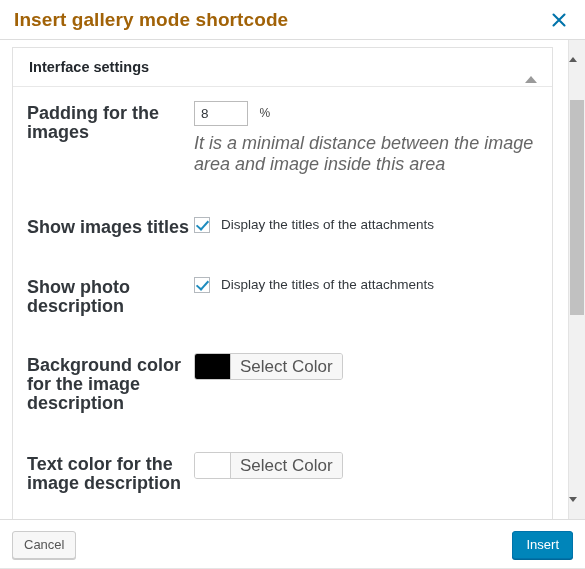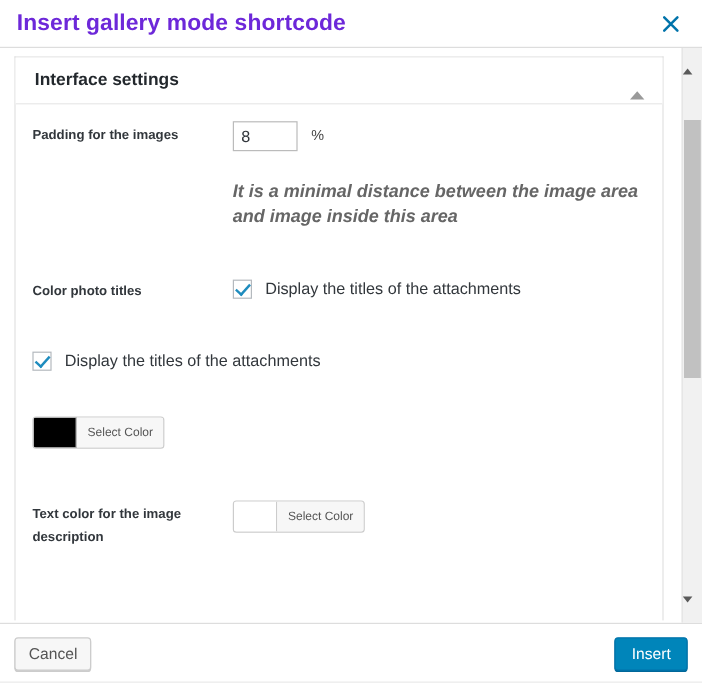--- a/index.html
+++ b/index.html
@@ -35,21 +35,21 @@
     border-bottom: 1px solid #ddd;
     box-sizing: border-box;
   }
   .modal-title {
     position: absolute;
     left: 14px;
     top: 9px;
     font-size: 19px;
     font-weight: 600;
     letter-spacing: 0.1px;
-    color: #6d28d9;
+    color: #a16207;
     line-height: 22px;
     white-space: nowrap;
   }
   .modal-close {
     position: absolute;
     right: 10px;
     top: 4px;
     width: 32px;
     height: 32px;
     border: 0;
@@ -131,21 +131,21 @@
   .field-row {
     position: relative;
     display: flex;
     align-items: flex-start;
     padding: 0 12px 0 14px;
     box-sizing: border-box;
   }
   .field-label {
     width: 167px;
     flex: 0 0 167px;
-    font-size: 11px;
+    font-size: 18px;
     font-weight: 600;
     color: #32373c;
     line-height: 19px;
     padding-top: 3px;
     box-sizing: border-box;
   }
   .field-control {
     flex: 1 1 auto;
     min-width: 0;
     position: relative;
@@ -166,27 +166,26 @@
   }
   .unit {
     display: inline-block;
     font-size: 12px;
     color: #444;
     margin-left: 7px;
     vertical-align: middle;
     line-height: 25px;
   }
   .field-desc {
-    margin-top: 23px;
-    font-size: 15px;
+    margin-top: 7px;
+    font-size: 18px;
     font-style: italic;
     color: #666;
     line-height: 21px;
     max-width: 345px;
-    font-weight: bold;
   }
 
   .checkbox-line {
     display: flex;
     align-items: center;
     padding-top: 1px;
   }
   .checkbox {
     width: 16px;
     height: 16px;
@@ -228,21 +227,21 @@
     box-sizing: border-box;
     cursor: pointer;
   }
   .color-swatch {
     width: 36px;
     border-right: 1px solid #ccc;
     box-sizing: border-box;
   }
   .color-picker-label {
     padding: 0 9px;
-    font-size: 10px;
+    font-size: 17px;
     color: #555;
     line-height: 25px;
     background: #f7f7f7;
     white-space: nowrap;
   }
 
   
   .scrollbar {
     position: absolute;
     right: 0;
@@ -369,39 +368,41 @@
         <div class="field-row" style="margin-bottom:40px;">
           <div class="field-label">Padding for the images</div>
           <div class="field-control">
             <input class="text-input" type="text" value="8" style="">
             <span class="unit">%</span>
             <div class="field-desc">It is a minimal distance between the image area and image inside this area</div>
           </div>
         </div>
 
         <div class="field-row" style="margin-bottom:38px;">
-          <div class="field-label">Color photo titles</div>
+          <div class="field-label">Show images titles</div>
           <div class="field-control">
             <div class="checkbox-line">
               <span class="checkbox checked"></span>
               <span class="checkbox-text">Display the titles of the attachments</span>
             </div>
           </div>
         </div>
 
         <div class="field-row" style="margin-bottom:37px;">
+          <div class="field-label">Show photo description</div>
           <div class="field-control">
             <div class="checkbox-line">
               <span class="checkbox checked"></span>
               <span class="checkbox-text">Display the titles of the attachments</span>
             </div>
           </div>
         </div>
 
         <div class="field-row" style="margin-bottom:39px;">
+          <div class="field-label">Background color for the image description</div>
           <div class="field-control">
             <span class="color-picker">
               <span class="color-swatch" style="background:#000000;"></span>
               <span class="color-picker-label">Select Color</span>
             </span>
           </div>
         </div>
 
         <div class="field-row" style="margin-bottom:58px;">
           <div class="field-label">Text color for the image description</div>

